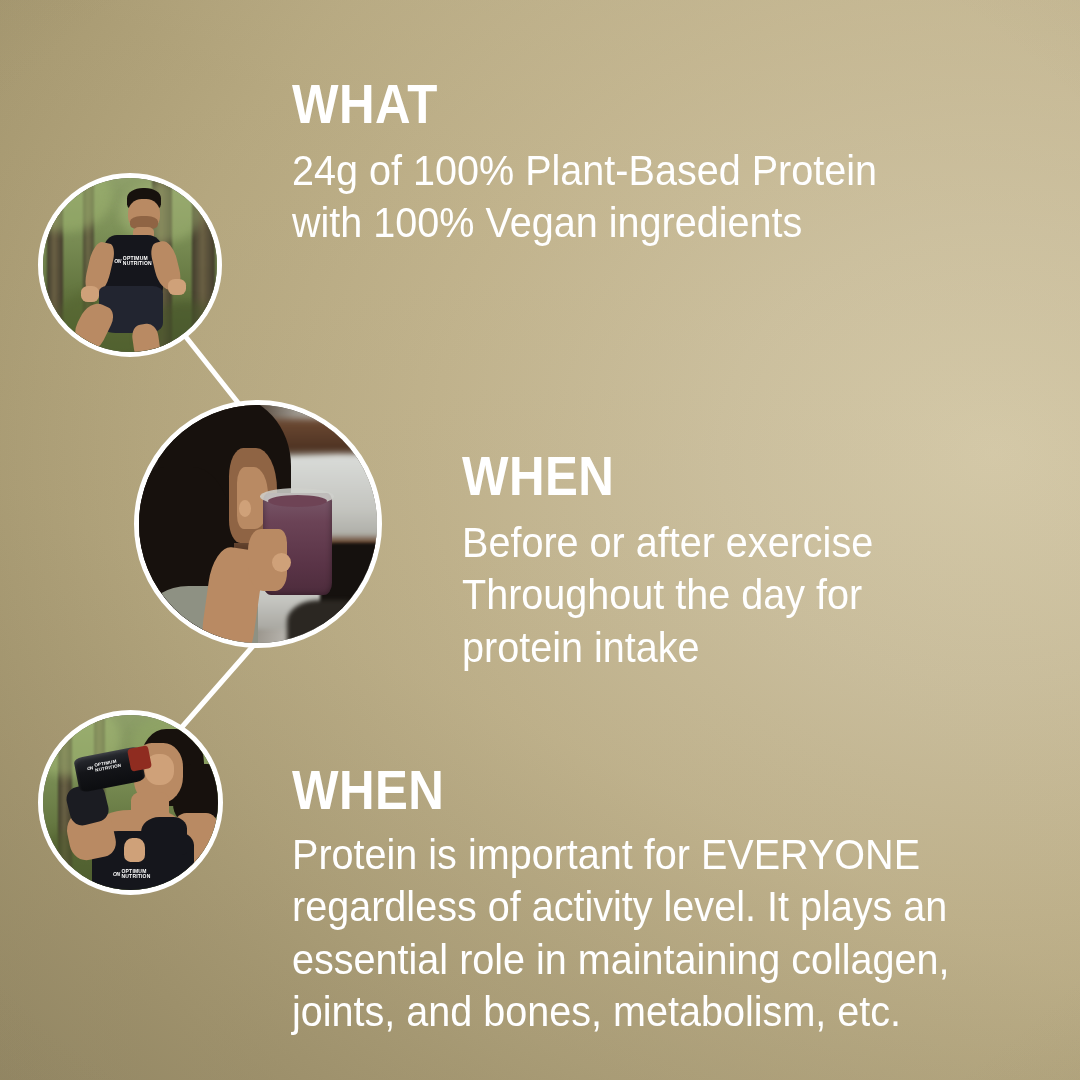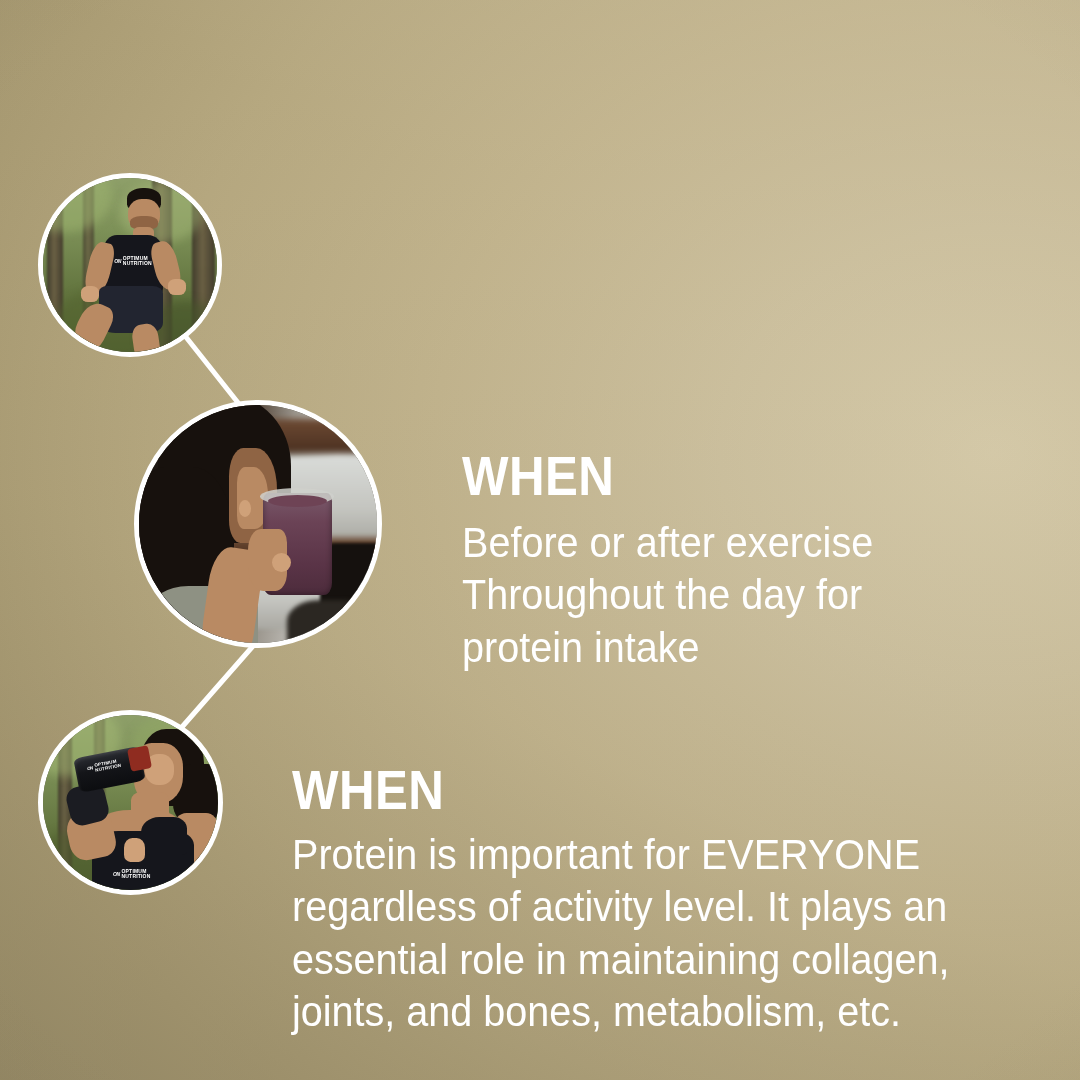--- a/index.html
+++ b/index.html
@@ -302,20 +302,27 @@
       <div class="on-logo" style="left:40%; top:88%; font-size:5px;">
         <span class="on-mark">ON</span>
         <span class="on-words">
           <span>OPTIMUM</span>
           <span>NUTRITION</span>
         </span>
       </div>
     </div>
   </div>
 
+  <div class="block" id="block-what">
+    <div class="heading">WHAT</div>
+    <div class="body-text">
+      <span class="ln">24g of 100% Plant-Based Protein</span>
+      <span class="ln">with 100% Vegan ingredients</span>
+    </div>
+  </div>
 
   <div class="block" id="block-when">
     <div class="heading">WHEN</div>
     <div class="body-text">
       <span class="ln">Before or after exercise</span>
       <span class="ln">Throughout the day for</span>
       <span class="ln">protein intake</span>
     </div>
   </div>
 

